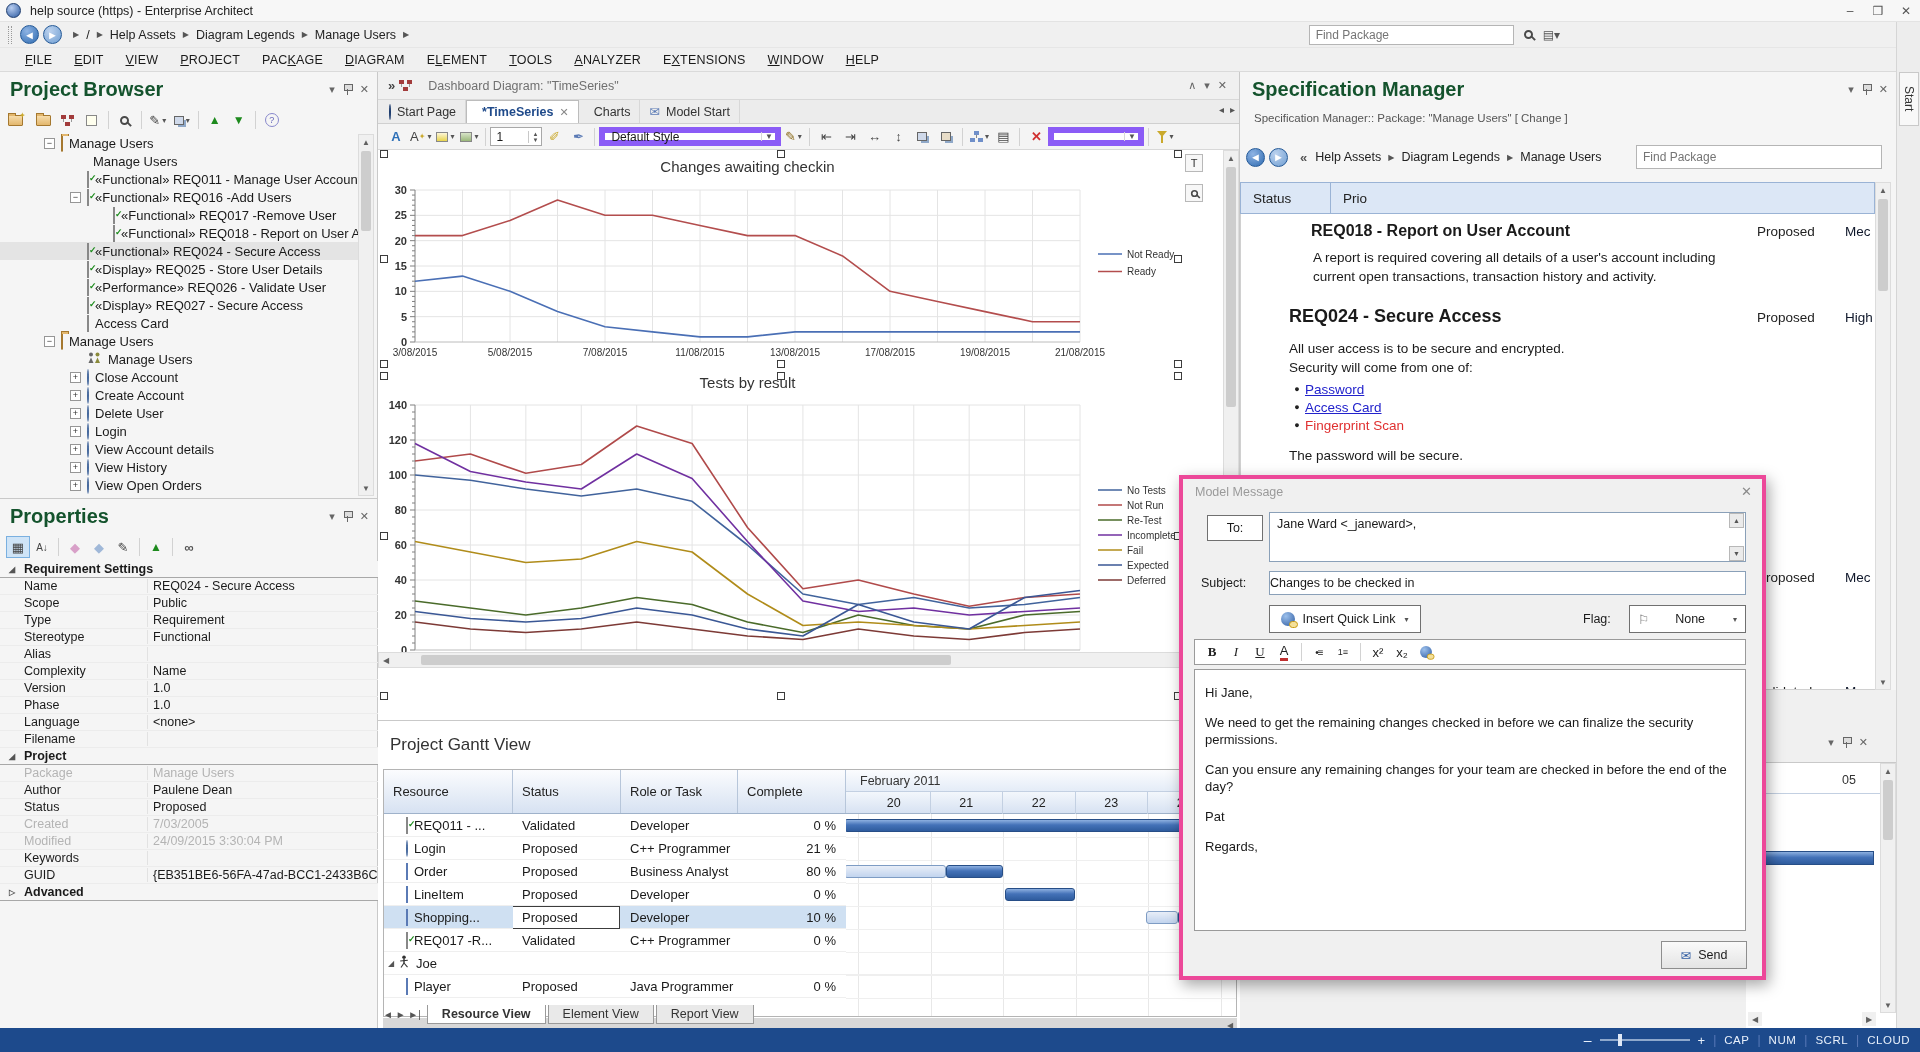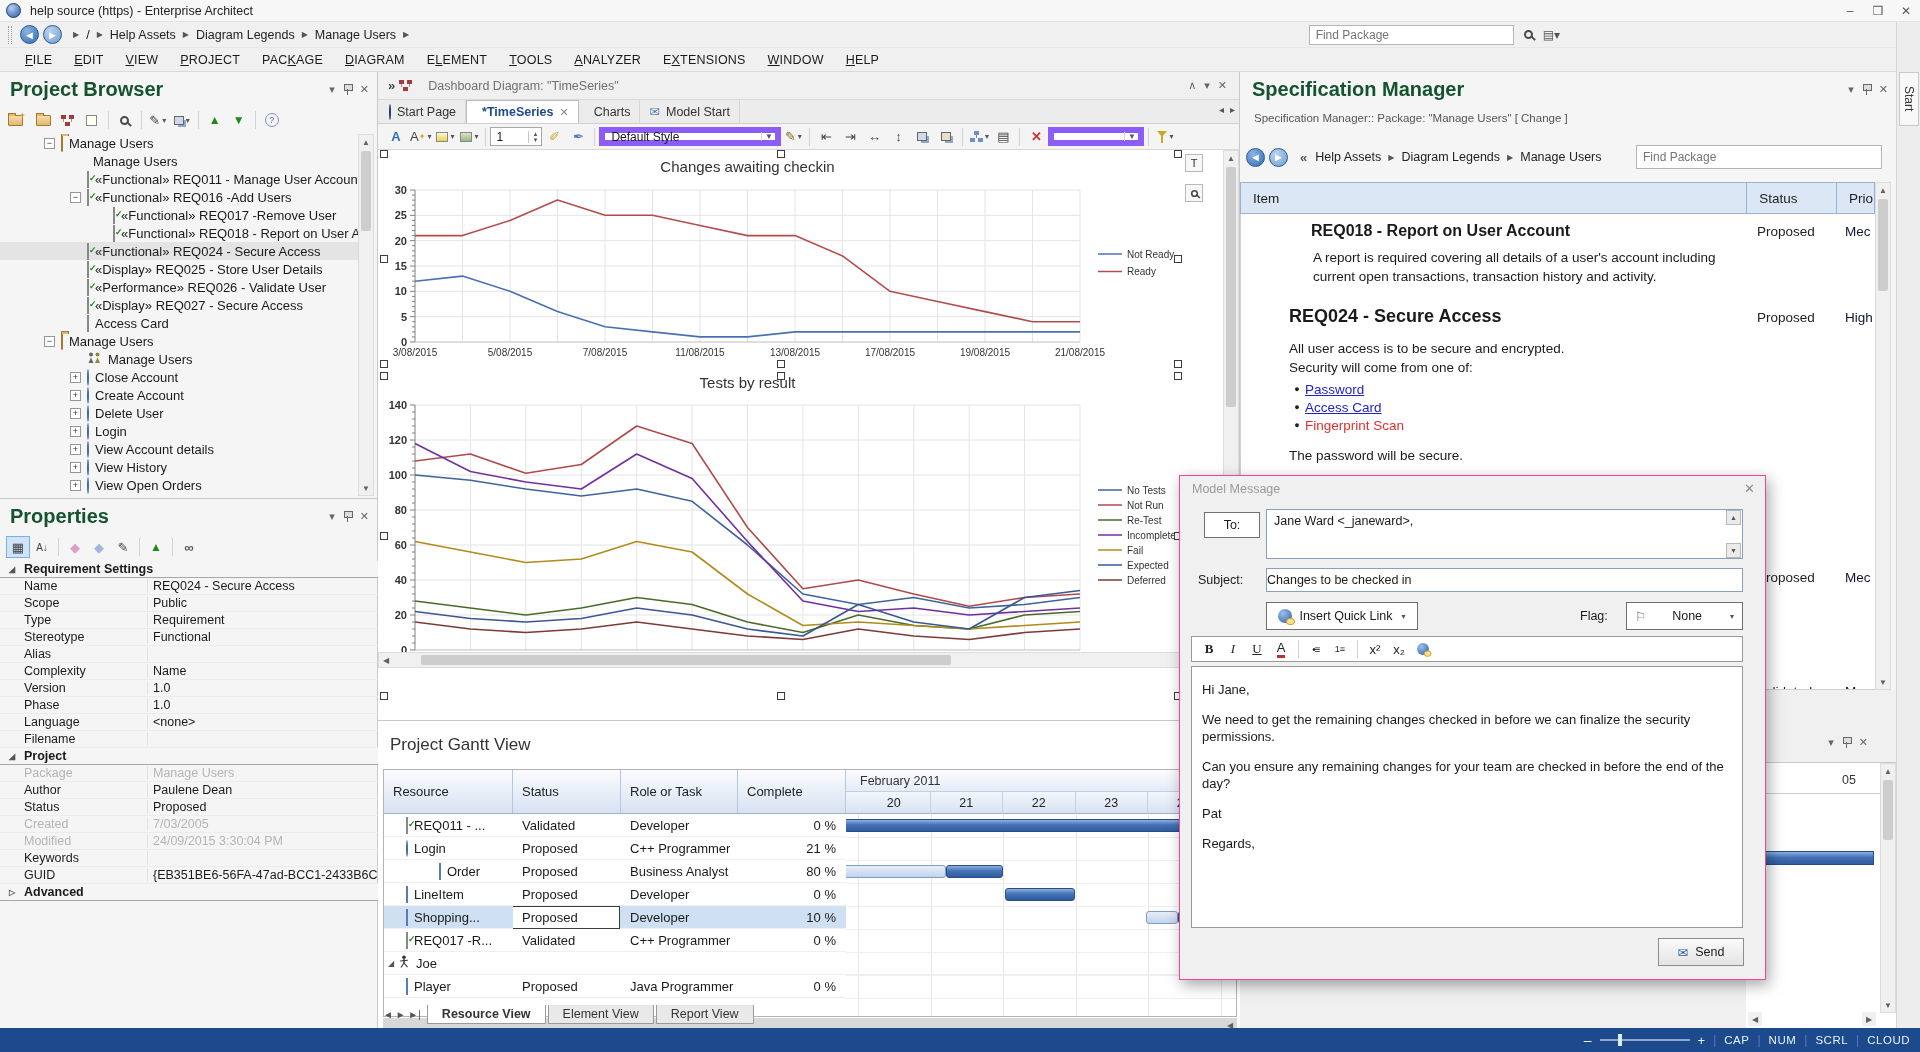--- a/index.html
+++ b/index.html
@@ -174,21 +174,21 @@
 
   #statusbar { left:0; top:1028px; width:1920px; height:24px; background:#1d4a8c; color:#e8f0fb; display:flex; align-items:center; padding:0 10px; font-size:12px; }
   .sb-seg { margin-right:18px; white-space:nowrap; }
   .sb-sep { color:#5a7ab8; margin:0 8px; }
   .sb-toggle { letter-spacing:.5px; font-size:11.5px; }
   #sb-slider { display:flex; align-items:center; margin-left:auto; }
   #sb-slider .track { width:90px; height:2px; background:#8ea8cc; margin:0 8px; position:relative; }
   #sb-slider .thumb { position:absolute; left:18px; top:-5px; width:4px; height:12px; background:#dfe8f5; }
 
   
-  #dialog { left:1179px; top:475px; width:587px; height:505px; background:#f0f0f0; border:1px solid #ec4899; box-shadow:3px 5px 14px rgba(0,0,0,.35); z-index:60; }
+  #dialog { left:1179px; top:475px; width:587px; height:505px; background:#f0f0f0; border:4px solid #ec4899; box-shadow:3px 5px 14px rgba(0,0,0,.35); z-index:60; }
   #dlg-title { position:absolute; left:12px; top:6px; font-size:12.5px; color:#9a9a9a; }
   #dlg-close { position:absolute; right:10px; top:5px; color:#8a8a8a; font-size:13px; }
   .dlg-btn { border:1px solid #707070; background:#fff; display:flex; align-items:center; justify-content:center; font-size:12.5px; }
   .dlg-field { border:1px solid #8aa0b8; background:#fff; font-size:12.5px; font-family:"Liberation Sans",sans-serif; }
   .mini-sc { position:absolute; width:15px; height:15px; background:#ebebeb; border:1px solid #b8b8b8; font-size:7px; display:flex; align-items:center; justify-content:center; color:#555; }
   #dlg-toolbar { position:absolute; left:11px; top:160px; width:552px; height:26px; background:#fff; border:1px solid #9a9a9a; display:flex; align-items:center; padding-left:6px; gap:2px; }
   .fmt-btn { min-width:22px; height:20px; display:flex; align-items:center; justify-content:center; font-size:13px; color:#222; }
   #dlg-body { position:absolute; left:11px; top:190px; width:552px; height:262px; background:#fff; border:1px solid #9a9a9a; padding:14px 10px; font-size:13px; overflow:hidden; }
   #dlg-body p { margin-bottom:13px; line-height:17px; }
   .ic-globe-link { width:14px; height:14px; border-radius:50%; background:radial-gradient(circle at 35% 30%, #9cc0ec, #2c5aa0); position:relative; display:inline-block; }
@@ -875,21 +875,21 @@
           <div class="g-row" style="top: 67px;">
             <span class="gc" style="width: 129px; padding-left: 22px;">
               <span class="t-ico"><span class="i-uc"></span></span>
               <span>Login</span>
             </span>
             <span class="gc" style="width: 108px; padding-left: 9px;">Proposed</span>
             <span class="gc" style="width: 117px; padding-left: 9px;">C++ Programmer</span>
             <span class="gc" style="width: 108px; justify-content: flex-end; padding-right: 10px;">21 %</span>
           </div>
           <div class="g-row" style="top: 90px;">
-            <span class="gc" style="width: 129px; padding-left: 22px; justify-content: center;">
+            <span class="gc" style="width: 129px; padding-left: 22px;">
               <span class="t-ico"><span class="i-class"></span></span>
               <span>Order</span>
             </span>
             <span class="gc" style="width: 108px; padding-left: 9px;">Proposed</span>
             <span class="gc" style="width: 117px; padding-left: 9px;">Business Analyst</span>
             <span class="gc" style="width: 108px; justify-content: flex-end; padding-right: 10px;">80 %</span>
           </div>
           <div class="g-row" style="top: 113px;">
             <span class="gc" style="width: 129px; padding-left: 22px;">
               <span class="t-ico"><span class="i-class"></span></span>
@@ -970,21 +970,20 @@
     <span id="spec-crumbs" class="flex">
         <span class="crumb">Help Assets</span>
         <span class="crumb-sep">▶</span>
         <span class="crumb">Diagram Legends</span>
         <span class="crumb-sep">▶</span>
         <span class="crumb">Manage Users</span>
       </span>
     <input class="find-input" style="margin-left: auto; margin-right: 8px; width: 246px; height: 24px;" placeholder="Find Package">
   </div>
   <div id="spec-table-head">
-    <span class="sth-cell" style="width:508px;">Item</span>
     <span class="sth-cell" style="width:90px;">Status</span>
     <span class="sth-cell" style="width:37px; border-right:none;">Prio</span>
   </div>
   <div id="spec-body">
 
     <div class="abs" style="left:0; top:8px; width:635px;">
       <div class="spec-title1" style="position:absolute; left:70px; top:0;">REQ018 - Report on User Account</div>
       <span class="spec-status" style="top:2px;">Proposed</span>
       <span class="spec-prio" style="top:2px;">Mec</span>
       <div class="spec-body-text" style="position:absolute; left:72px; top:26px; width:430px;">

